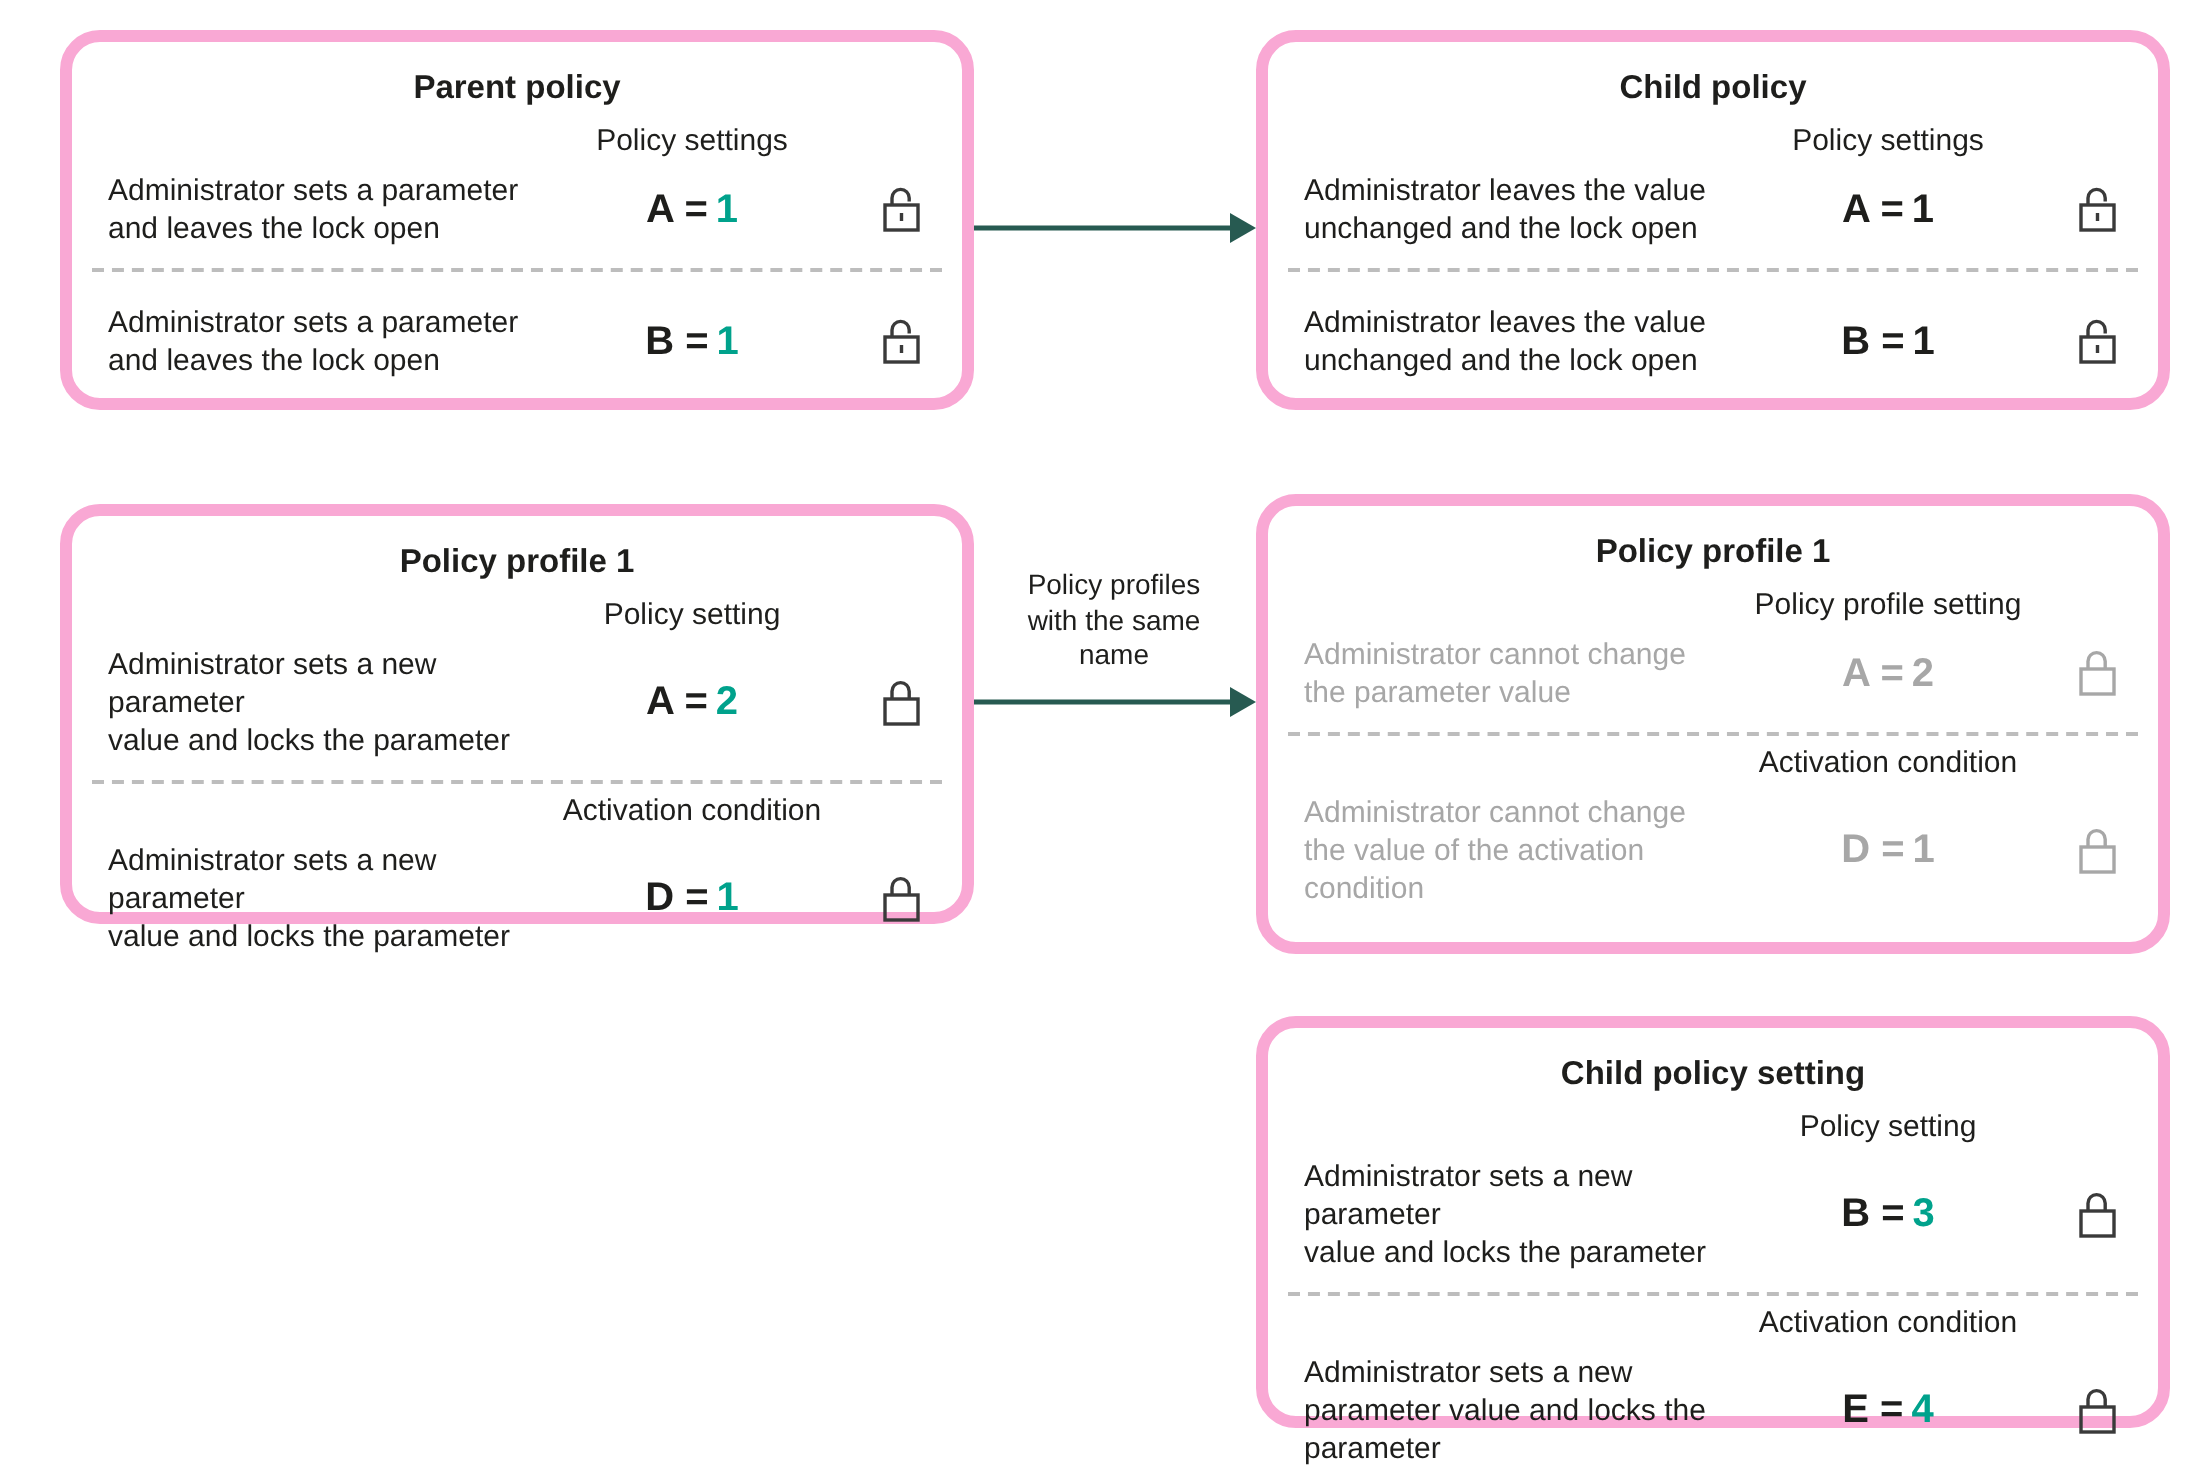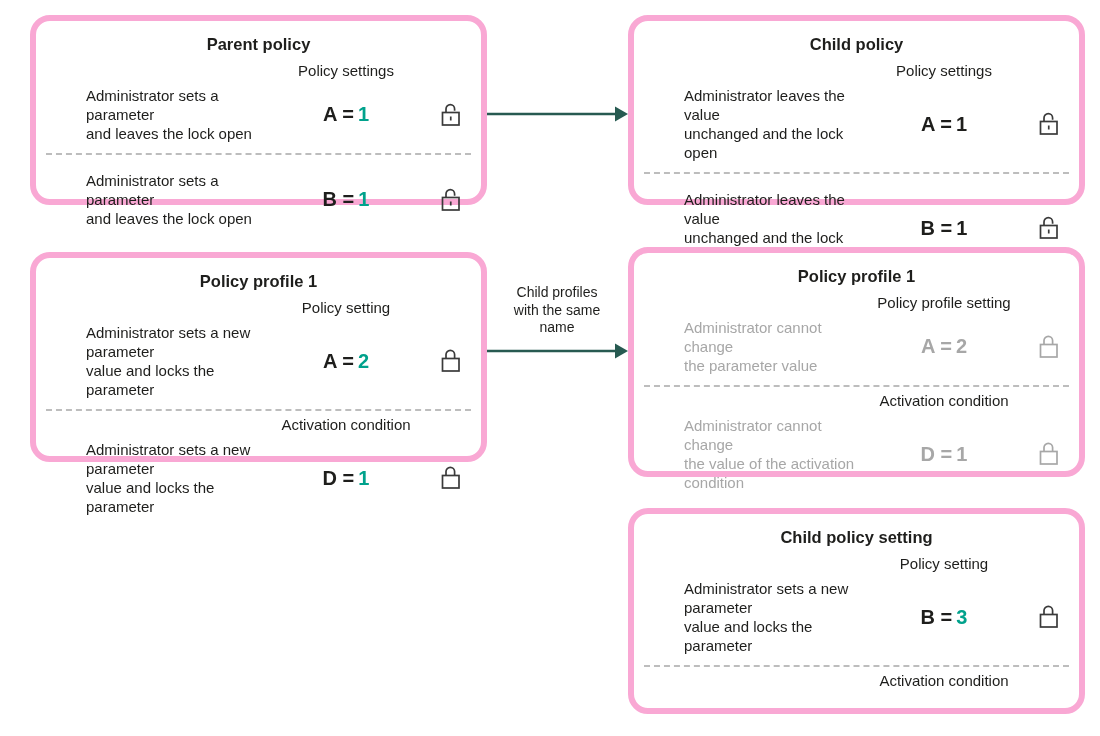--- a/index.html
+++ b/index.html
@@ -18,21 +18,21 @@
   .label-row{
     display:grid;grid-template-columns:1fr 150px 60px;padding-left:33px;
     margin-top:6px;height:20px;text-align:right;
   }
   .label-row .label{
     grid-column:2;justify-self:center;white-space:nowrap;
     font-size:15px;line-height:20px;color:#1e1e1c;
   }
   .row{
     display:grid;grid-template-columns:1fr 150px 60px;padding-left:18px;
-    align-items:center;margin-top:5px;margin-left:32px;
+    align-items:center;margin-top:5px;
   }
   .row.gap2{margin-top:16px;}
   .desc{
     font-size:15px;line-height:19px;white-space:pre-line;color:#1e1e1c;
   }
   .value{
     justify-self:center;font-size:20px;font-weight:bold;white-space:nowrap;
   }
   .value .num{margin-left:4px;}
   .num.teal{color:#00a28c;}
@@ -200,26 +200,38 @@
       <svg viewBox="0 0 26 24" width="26" height="24">
           <path d="M8 9.5 V5.6 A4.3 4.3 0 0 1 16.6 5.6 V9.5"></path>
           <rect x="4.5" y="9.5" width="16.5" height="12.5"></rect>
         </svg>
     </div>
   </div>
   <div class="dash"></div>
   <div class="label-row" style="margin-top:4px">
     <span class="label">Activation condition</span>
   </div>
+  <div class="row">
+    <div class="desc">Administrator sets a new
+parameter value and locks the
+parameter</div>
+    <div class="value"><span>E =</span><span class="num teal">4</span></div>
+    <div class="lock">
+      <svg viewBox="0 0 26 24" width="26" height="24">
+          <path d="M8 9.5 V5.6 A4.3 4.3 0 0 1 16.6 5.6 V9.5"></path>
+          <rect x="4.5" y="9.5" width="16.5" height="12.5"></rect>
+        </svg>
+    </div>
+  </div>
 </div>
 
 <svg class="arrow" style="left:487px;top:102px" width="142" height="24" viewBox="0 0 142 24">
   <line x1="0" y1="12" x2="130" y2="12"></line>
   <polygon points="128,4.5 141,12 128,19.5"></polygon>
 </svg>
 
-<div class="arrow-label">Child profiles
+<div class="arrow-label">Policy profiles
 with the same
 name</div>
 <svg class="arrow" style="left:487px;top:339px" width="142" height="24" viewBox="0 0 142 24">
   <line x1="0" y1="12" x2="130" y2="12"></line>
   <polygon points="128,4.5 141,12 128,19.5"></polygon>
 </svg>
 
 </body></html>

